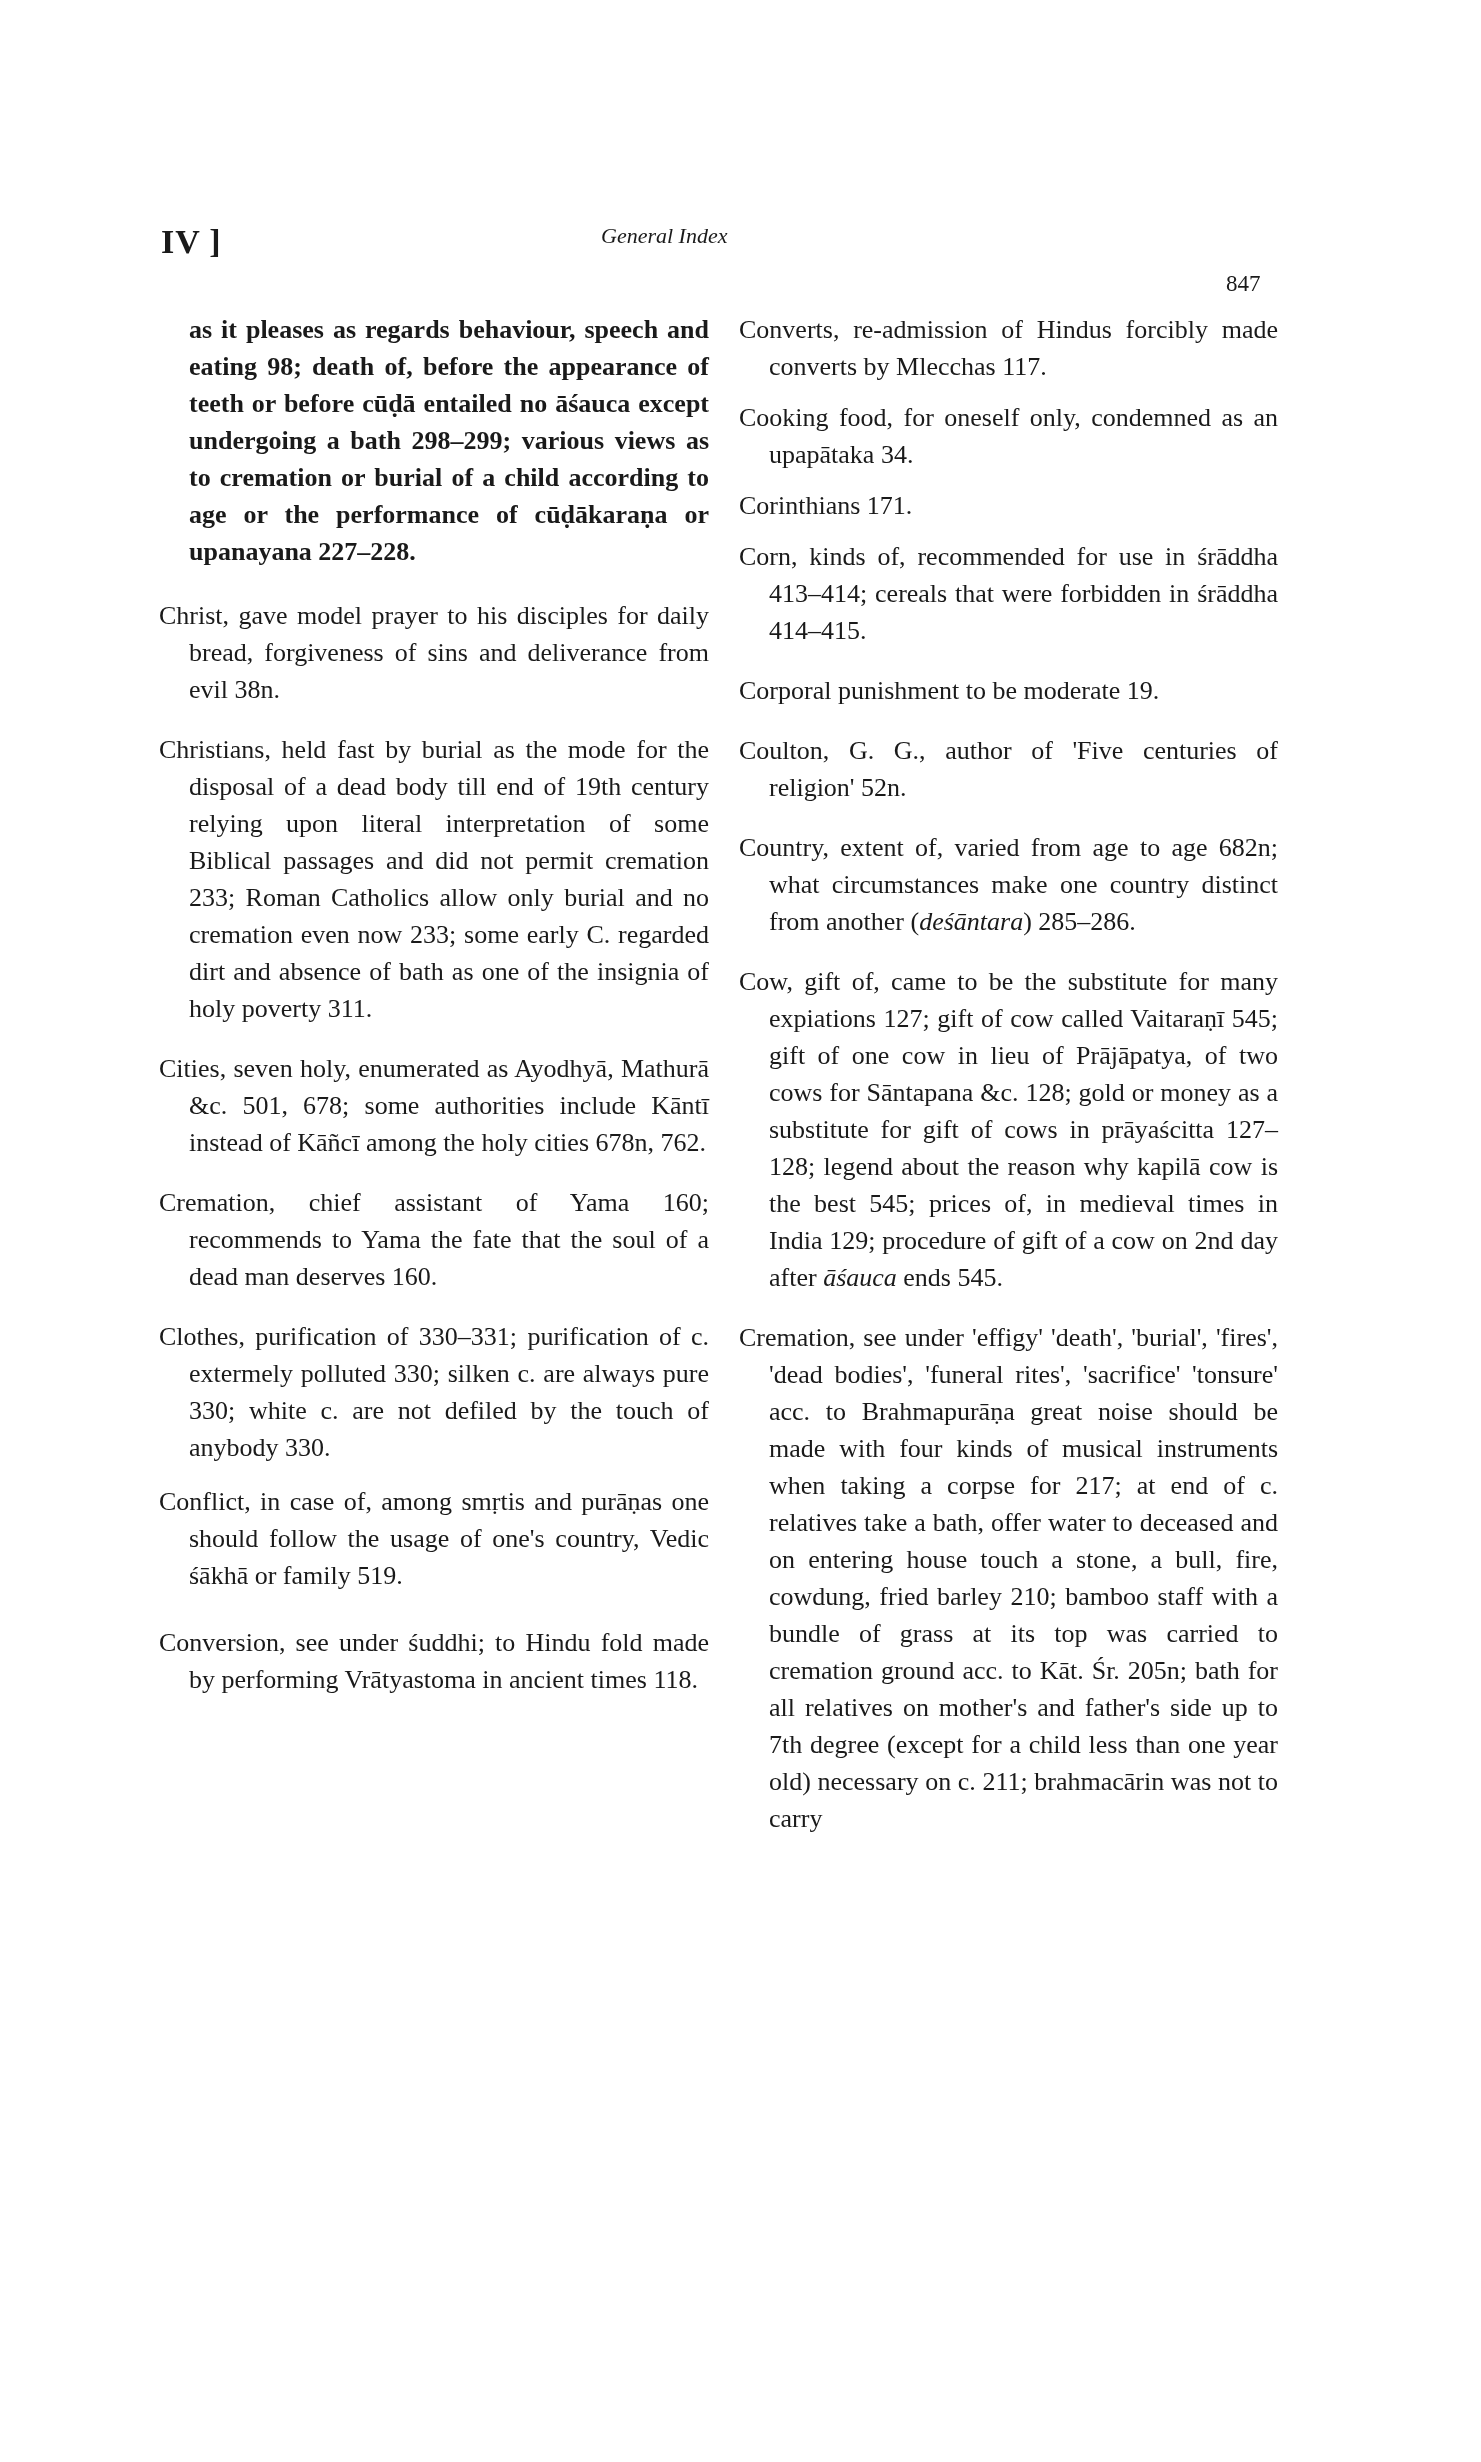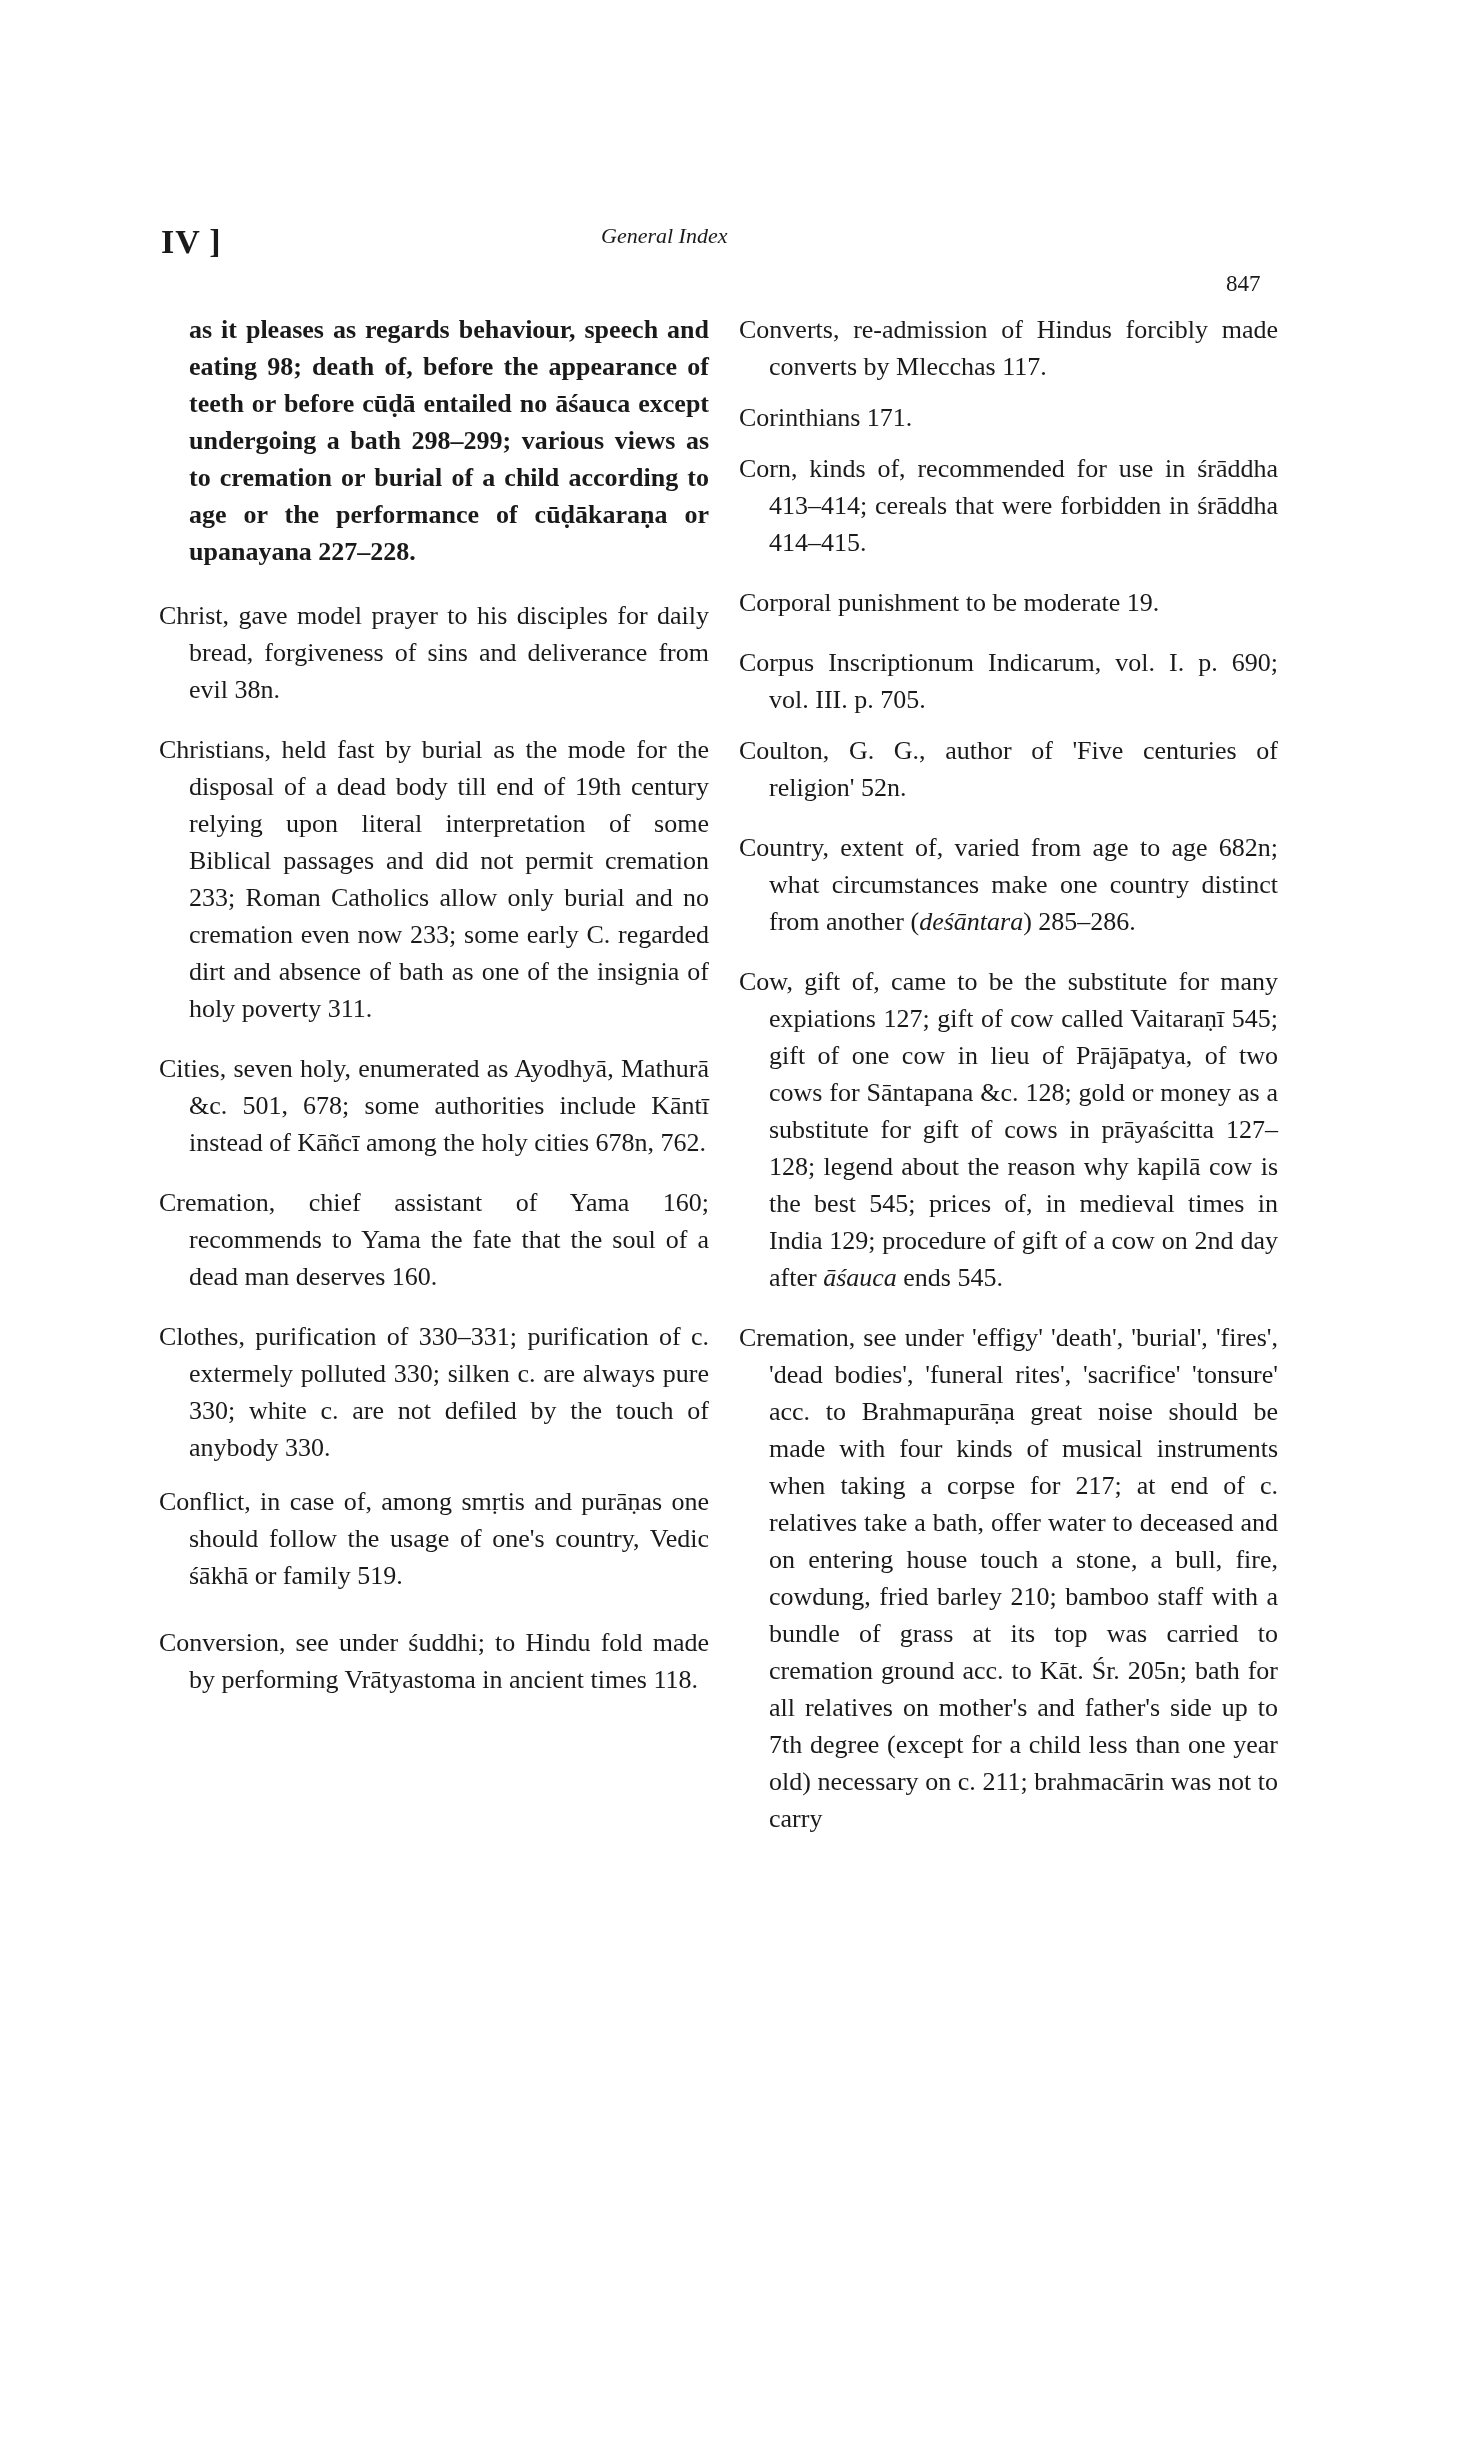--- a/index.html
+++ b/index.html
@@ -102,30 +102,30 @@
   <p class="entry">
     <span class="term">Conversion,</span><span> see under śuddhi; to Hindu fold made by performing Vrātyastoma in ancient times 118.</span>
   </p>
 </section>
 
 <section class="column col-right">
   <p class="entry">
     <span class="term">Converts,</span><span> re-admission of Hindus forcibly made converts by Mlecchas 117.</span>
   </p>
   <p class="entry">
+    <span class="term">Cooking food,</span><span> for oneself only, condemned as an upapātaka 34.</span>
+  </p>
+  <p class="entry">
     <span class="term">Corinthians</span><span> 171.</span>
   </p>
   <p class="entry big-gap">
     <span class="term">Corn,</span><span> kinds of, recommended for use in śrāddha 413–414; cereals that were forbidden in śrāddha 414–415.</span>
   </p>
   <p class="entry big-gap">
     <span class="term">Corporal punishment</span><span> to be moderate 19.</span>
-  </p>
-  <p class="entry">
-    <span class="term">Corpus Inscriptionum Indicarum,</span><span> vol. I. p. 690; vol. III. p. 705.</span>
   </p>
   <p class="entry big-gap">
     <span class="term">Coulton, G. G.,</span><span> author of 'Five centuries of religion' 52n.</span>
   </p>
   <p class="entry big-gap">
     <span class="term">Country,</span><span> extent of, varied from age to age 682n; what circumstances make one country distinct from another (</span><em>deśāntara</em><span>) 285–286.</span>
   </p>
   <p class="entry big-gap">
     <span class="term">Cow,</span><span> gift of, came to be the substitute for many expiations 127; gift of cow called Vaitaraṇī 545; gift of one cow in lieu of Prājāpatya, of two cows for Sāntapana &amp;c. 128; gold or money as a substitute for gift of cows in prāyaścitta 127–128; legend about the reason why kapilā cow is the best 545; prices of, in medieval times in India 129; procedure of gift of a cow on 2nd day after </span><em>āśauca</em><span> ends 545.</span>
   </p>

